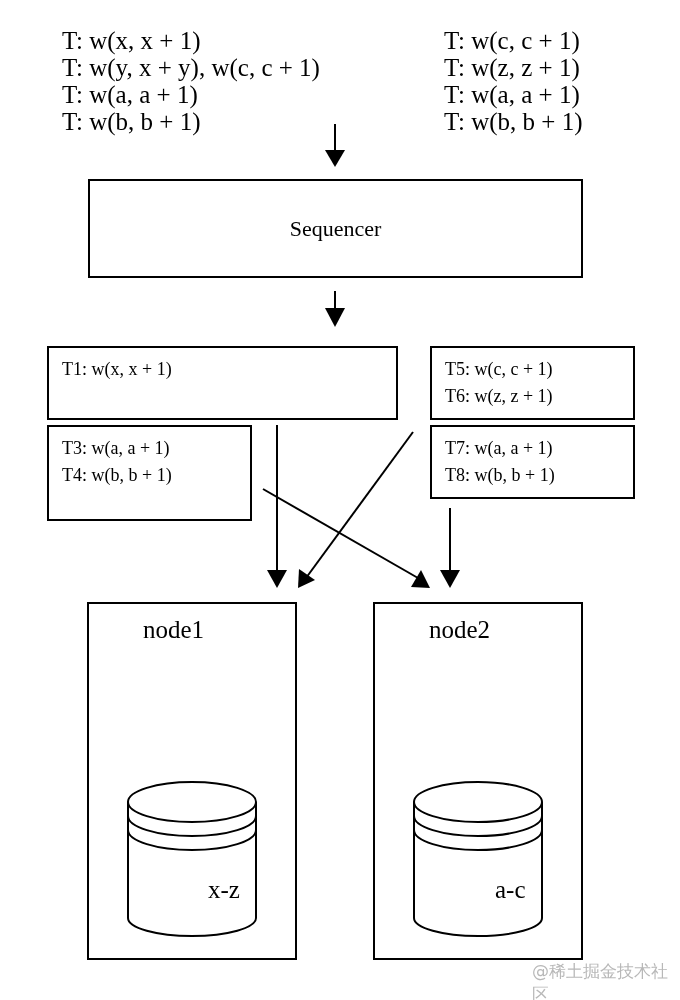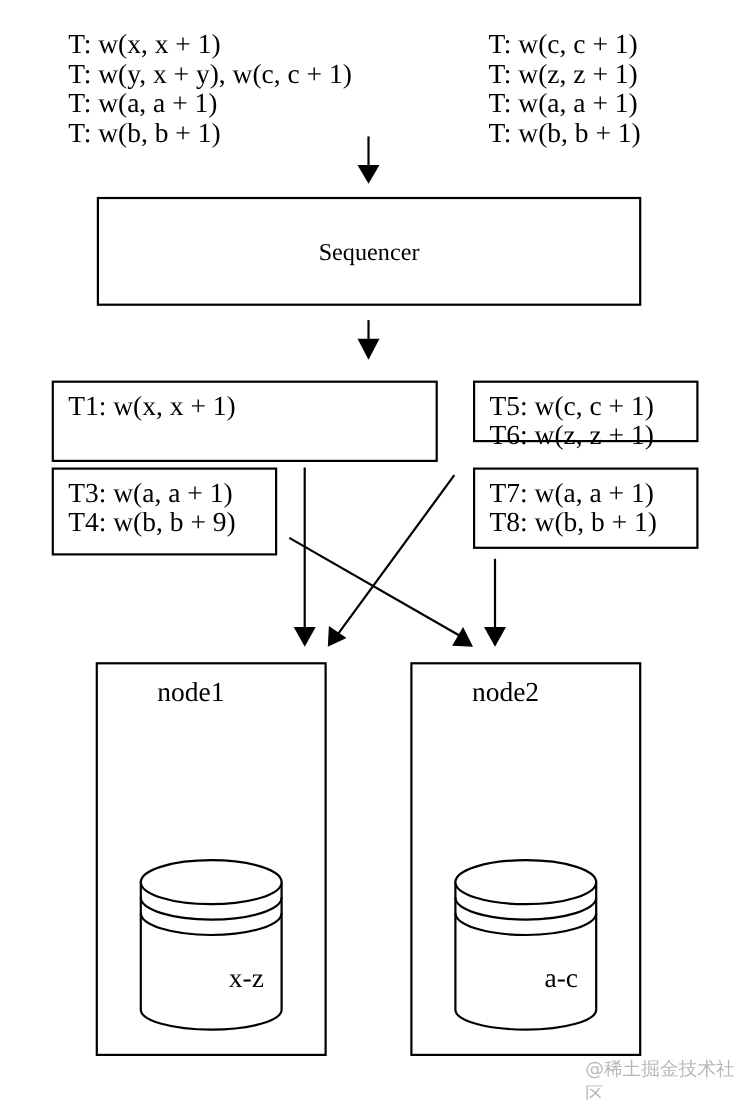--- a/index.html
+++ b/index.html
@@ -1,19 +1,19 @@
 <!DOCTYPE html>
 <html><head>
   <meta charset="utf-8">
   <style>
     html, body { margin: 0; padding: 0; background: #ffffff; }
     body { width: 680px; height: 1000px; position: relative; overflow: hidden; font-family: "Liberation Serif", "DejaVu Serif", serif; color: #000; }
     .txt { position: absolute; font-size: 25px; line-height: 27px; white-space: nowrap; }
     .box { position: absolute; border: 2px solid #000; box-sizing: border-box; background: #fff; }
-    .boxtext { position: absolute; font-size: 25px; line-height: 27px; white-space: nowrap; }
+    .boxtext { position: absolute; font-size: 18px; line-height: 27px; white-space: nowrap; }
     svg.lines { position: absolute; left: 0; top: 0; }
     .label { position: absolute; font-size: 25px; white-space: nowrap; margin-left: 36px; }
     .watermark { position: absolute; left: 532px; top: 960px; font-family: "DejaVu Sans", sans-serif; font-size: 17px; color: #b8b8b8; }
   </style>
 </head>
 <body>
 
 <div class="txt" style="left:62px; top:27px;">
   <div>T: w(x, x + 1)</div>
   <div>T: w(y, x + y), w(c, c + 1)</div>
@@ -29,27 +29,27 @@
 
 <div class="box" style="left:88px; top:179px; width:495px; height:99px; display:flex; align-items:center; justify-content:center;">
   <span style="font-size:22px;">Sequencer</span>
 </div>
 
 <div class="box" style="left:47px; top:346px; width:351px; height:74px;">
   <div class="boxtext" style="left:13px; top:8px;">
     <div>T1: w(x, x + 1)</div>
   </div>
 </div>
-<div class="box" style="left:47px; top:425px; width:205px; height:80px;">
+<div class="box" style="left:47px; top:425px; width:205px; height:96px;">
   <div class="boxtext" style="left:13px; top:8px;">
     <div>T3: w(a, a + 1)</div>
-    <div>T4: w(b, b + 9)</div>
+    <div>T4: w(b, b + 1)</div>
   </div>
 </div>
-<div class="box" style="left:430px; top:346px; width:205px; height:56px;">
+<div class="box" style="left:430px; top:346px; width:205px; height:74px;">
   <div class="boxtext" style="left:13px; top:8px;">
     <div>T5: w(c, c + 1)</div>
     <div>T6: w(z, z + 1)</div>
   </div>
 </div>
 <div class="box" style="left:430px; top:425px; width:205px; height:74px;">
   <div class="boxtext" style="left:13px; top:8px;">
     <div>T7: w(a, a + 1)</div>
     <div>T8: w(b, b + 1)</div>
   </div>

